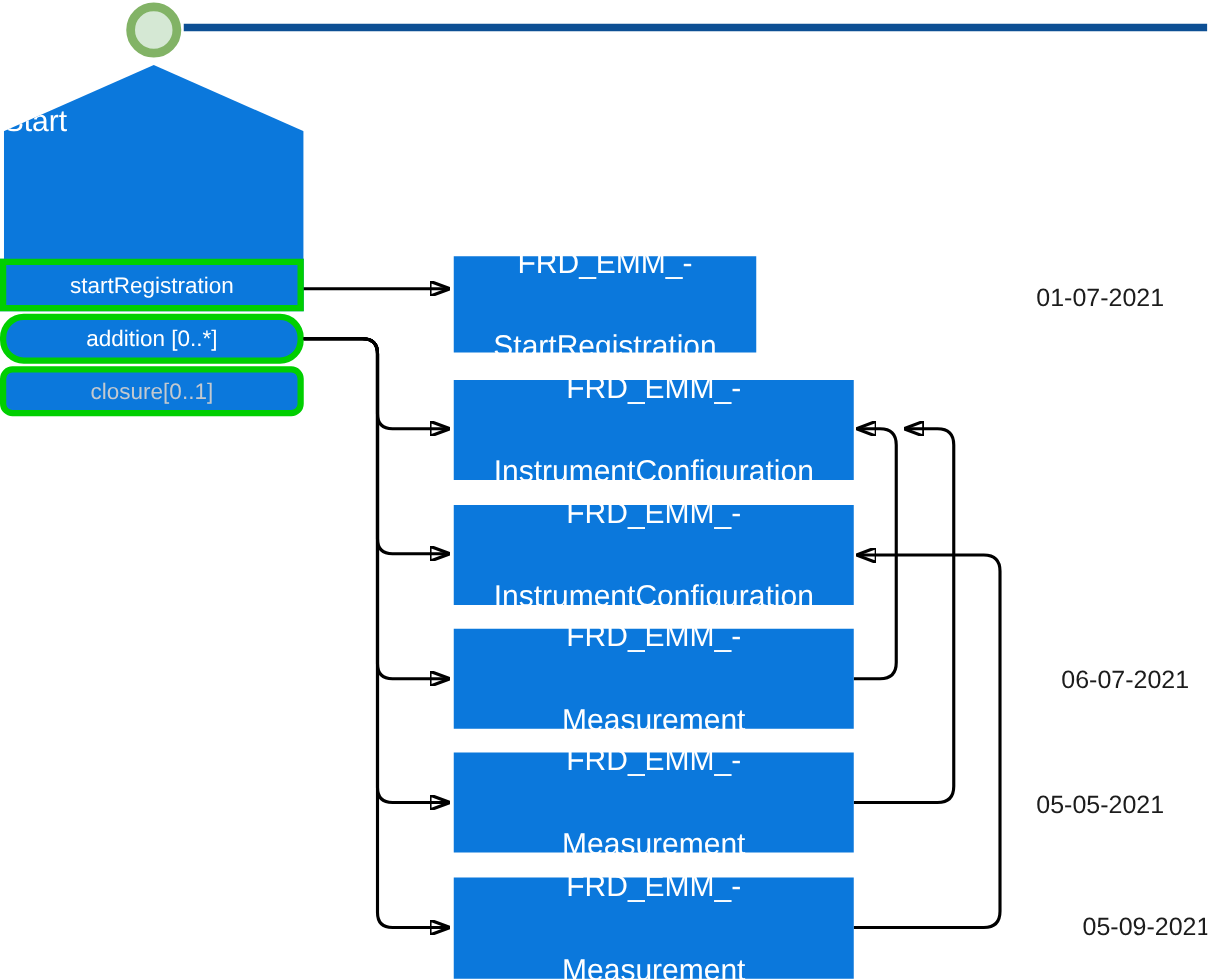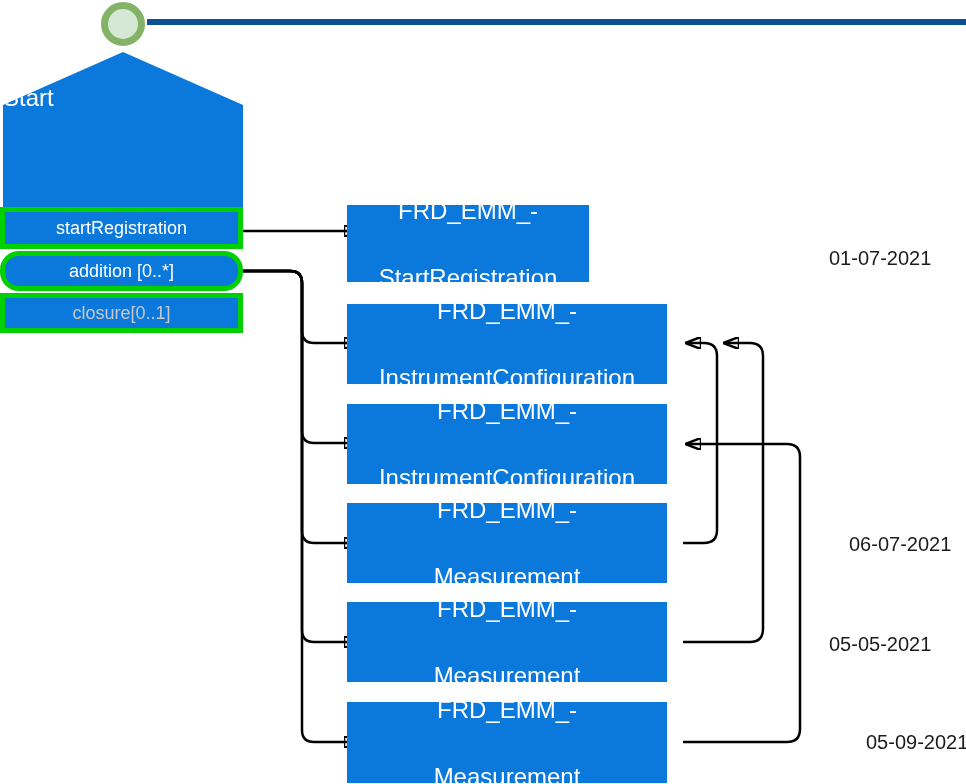--- a/index.html
+++ b/index.html
@@ -65,25 +65,25 @@
     width: 243px;
     border: 5px solid var(--highlight-green);
     background: var(--node-blue);
     color: #ffffff;
     display: flex; align-items: center; justify-content: center;
     font-size: 18px;
   }
   .attr-row.row1 { top: 207px; height: 42px; }
   .attr-row.row2 { top: 251px; height: 40px; border-radius: 19px; }
   .attr-row.row3 { top: 293px; height: 40px; }
-  .attr-row.disabled { color: var(--disabled-text); }
+  .attr-row.disabled { color: var(--disabled-text); border-radius: 10px; }
   
   .node {
     position: absolute;
-    left: 347px;
+    left: 363px;
     background: var(--node-blue);
     color: #ffffff;
     display: flex; flex-direction: column;
     align-items: center; justify-content: center;
     text-align: center;
     font-size: 24px; line-height: 31px; gap: 36px;
   }
   .node.n1 { top: 205px; width: 242px; height: 77px; }
   .node.n2 { top: 304px; width: 320px; height: 80px; }
   .node.n3 { top: 404px; width: 320px; height: 80px; }
@@ -92,21 +92,21 @@
   .node.n6 { top: 702px; width: 320px; height: 81px; }
   
   .date-label {
     position: absolute;
     left: 829px;
     width: 132px;
     font-size: 20px;
     color: var(--text-dark);
     white-space: nowrap;
   }
-  .date-label.d1 { top: 247px; }
+  .date-label.d1 { top: 228px; }
   .date-label.d2 { top: 533px; margin-left: 20px; }
   .date-label.d3 { top: 633px; }
   .date-label.d4 { top: 731px; margin-left: 37px; }
   
   .connectors {
     position: absolute;
     left: 0; top: 0;
     width: 966px; height: 784px;
     pointer-events: none;
   }

